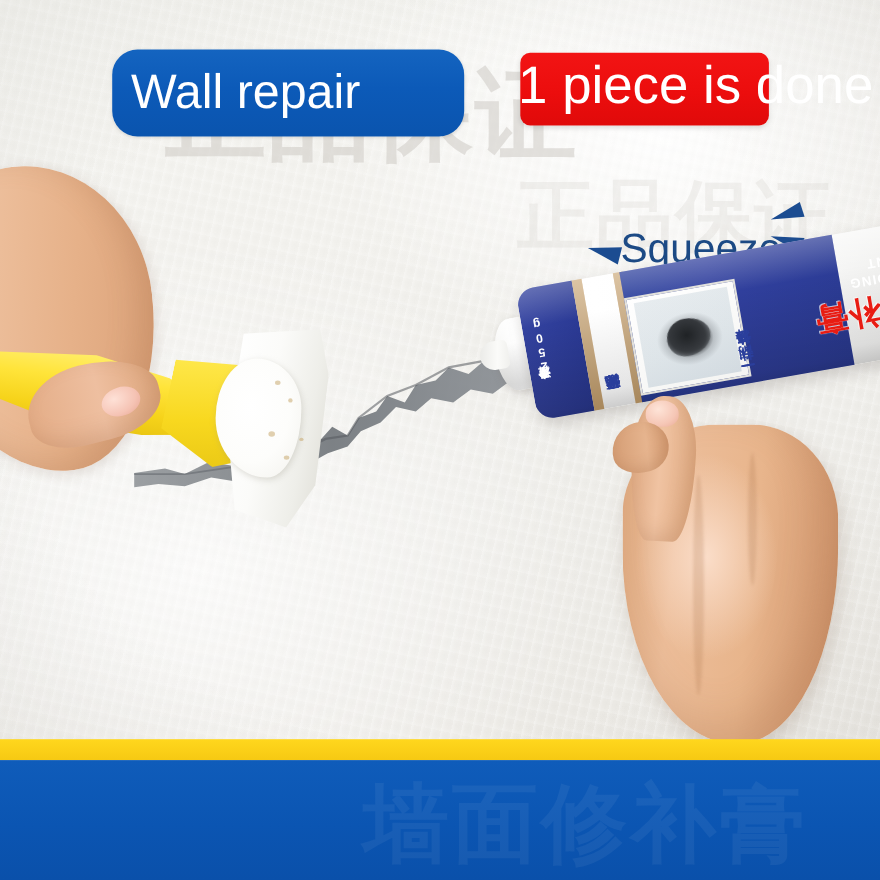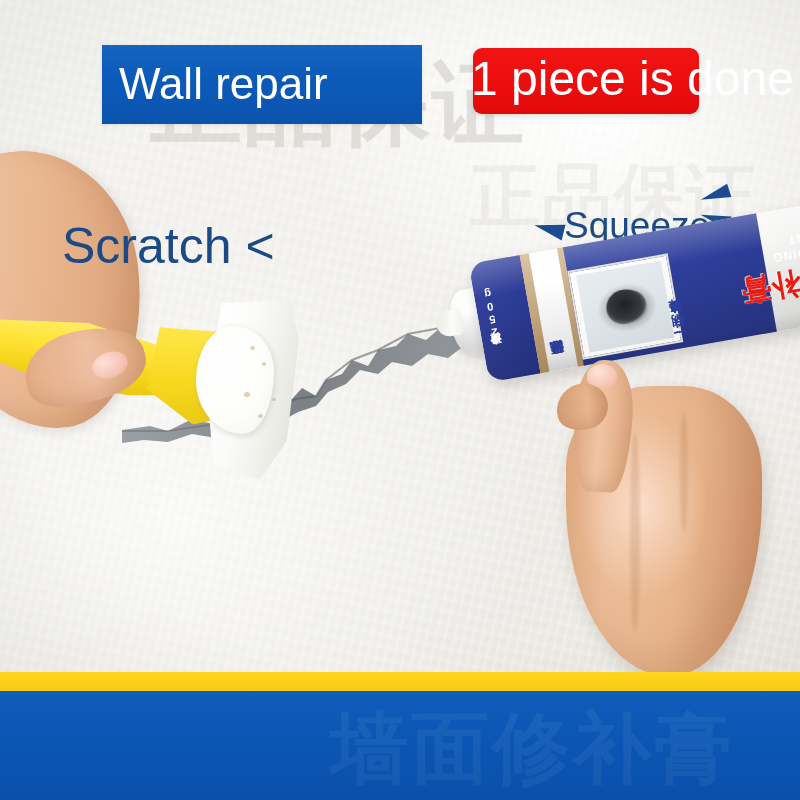--- a/index.html
+++ b/index.html
@@ -52,20 +52,21 @@
     background: radial-gradient(ellipse 680px 560px at 400px 360px, rgba(0,0,0,0) 55%, rgba(120,115,105,0.10) 100%);
   }
 
   
   .blue-banner {
     position: absolute;
     left: 102px; top: 45px;
     width: 320px; height: 79px;
     background: linear-gradient(180deg, #1464c0 0%, #0c5ab8 45%, #0a54ae 100%);
     box-shadow: 0 1px 3px rgba(0,0,0,0.10);
+    border-radius: 23px;
   }
   .blue-banner .txt {
     position: absolute;
     left: 17px; top: 50%;
     transform: translateY(-52%);
     color: #ffffff;
     font-size: 44px;
     line-height: 1;
     white-space: nowrap;
   }
@@ -483,21 +484,20 @@
   <div class="scraper-blade"></div>
   <div class="putty-blob"></div>
   <div class="putty-speck" style="left:250px; top:346px; width:5px; height:4px;"></div>
   <div class="putty-speck" style="left:262px; top:362px; width:4px; height:4px;"></div>
   <div class="putty-speck" style="left:244px; top:392px; width:6px; height:5px;"></div>
   <div class="putty-speck" style="left:258px; top:414px; width:5px; height:4px;"></div>
   <div class="putty-speck" style="left:272px; top:398px; width:4px; height:3px;"></div>
   <div class="left-thumb"></div>
   <div class="left-nail"></div>
 
-  <div class="scratch-label">Scratch &lt;</div>
 
   <div class="squeeze-wrap">
     <span class="tri tri-a"></span>
     <span class="tri tri-b"></span>
     <span class="tri tri-c"></span>
     <span class="squeeze-label">Squeeze</span>
   </div>
 
   <div class="tube">
     <div class="tube-nozzle"></div>

